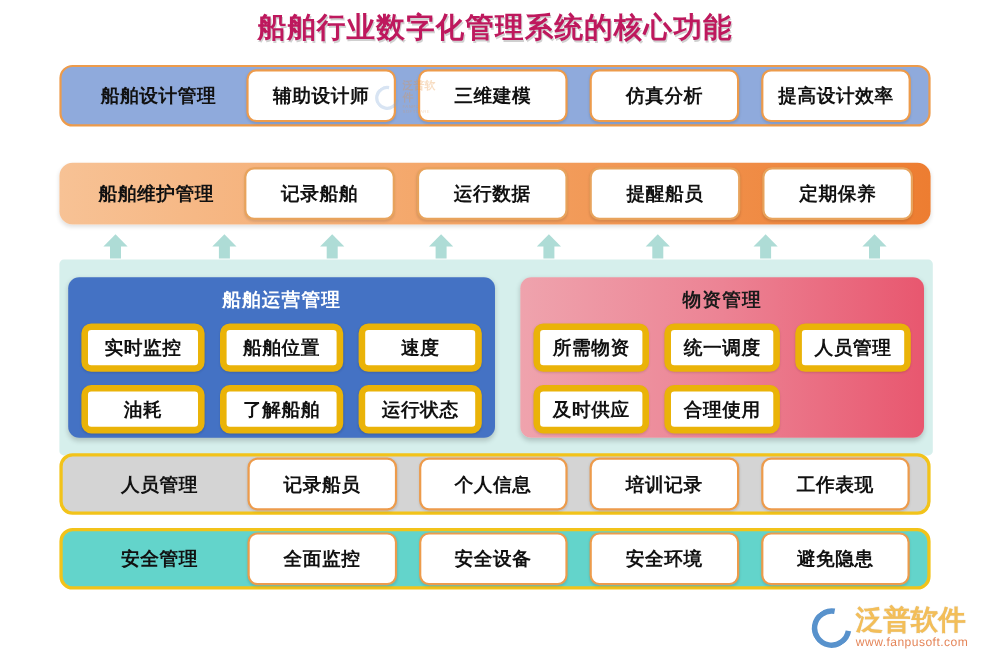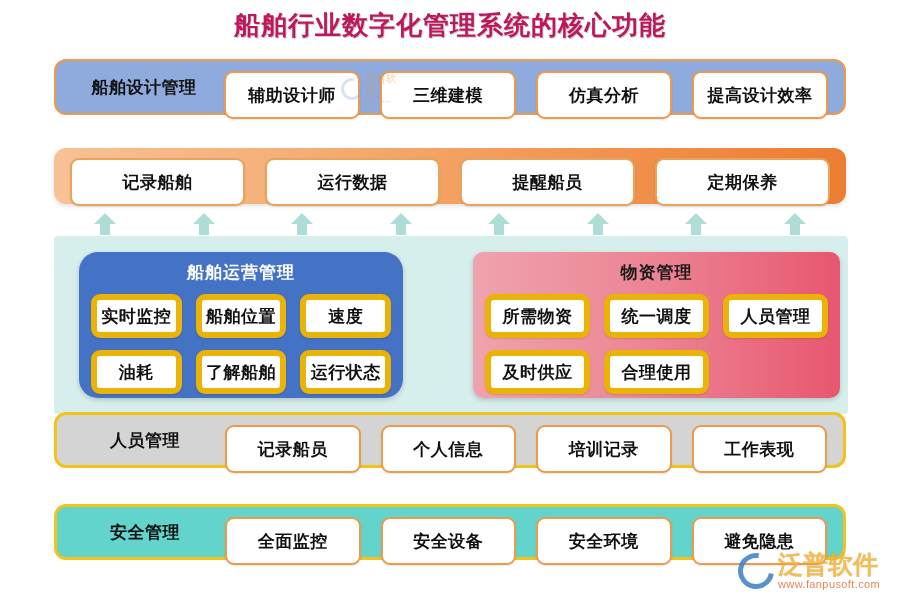--- a/index.html
+++ b/index.html
@@ -47,20 +47,21 @@
     font-weight: bold;
     color: #111111;
     width: 152px;
     text-align: center;
     flex: 0 0 152px;
     letter-spacing: 0.5px;
   }
   .band-chips {
     flex: 1;
     display: flex;
+    align-items: center;
     justify-content: space-between;
     gap: 20px;
     height: 100%;
     padding: 10px 4px;
     box-sizing: border-box;
   }
   .chip {
     flex: 1 1 0;
     background: #ffffff;
     border: 2px solid #ED9B4B;
@@ -92,21 +93,21 @@
   #row-maintenance .chip { border-color: #E8A35C; }
 
   
   #row-personnel {
     top: 412px;
     background: #D4D4D4;
     border: 3px solid #F2C31A;
   }
   
   #row-safety {
-    top: 504px;
+    top: 480px;
     background: #63D4CB;
     border: 3px solid #F2C31A;
   }
 
   
   #arrow-strip {
     position: absolute;
     left: 54px;
     top: 213px;
     width: 792px;
@@ -152,24 +153,23 @@
   .panel {
     position: absolute;
     top: 16px;
     height: 146px;
     border-radius: 10px;
     box-sizing: border-box;
     padding: 8px 12px 10px 12px;
     box-shadow: 0 2px 5px rgba(0,0,0,0.18);
   }
   #panel-operation {
-    left: 25px;
-    width: 324px;
+    left: 8px;
+    width: 388px;
     background: #4472C4;
-    border-radius: 19px;
   }
   #panel-materials {
     left: 419px;
     width: 367px;
     background: linear-gradient(90deg, #EFA3AD 0%, #EC8394 50%, #E8576F 100%);
   }
   .panel-title {
     text-align: center;
     font-size: 17px;
     font-weight: bold;
@@ -271,20 +271,21 @@
 
 <div id="watermark-top">
   <div class="wm-mark"></div>
   <div class="wm-txt">
     <div class="wm-cn">泛普软件</div>
     <div class="wm-en">FANPU SOFTWARE</div>
   </div>
 </div>
 
 <div class="band" id="row-maintenance">
+  <div class="band-label">船舶维护管理</div>
   <div class="band-chips">
     <div class="chip">记录船舶</div>
     <div class="chip">运行数据</div>
     <div class="chip">提醒船员</div>
     <div class="chip">定期保养</div>
   </div>
 </div>
 
 <div id="arrow-strip">
   <div class="arrow-up"></div>

